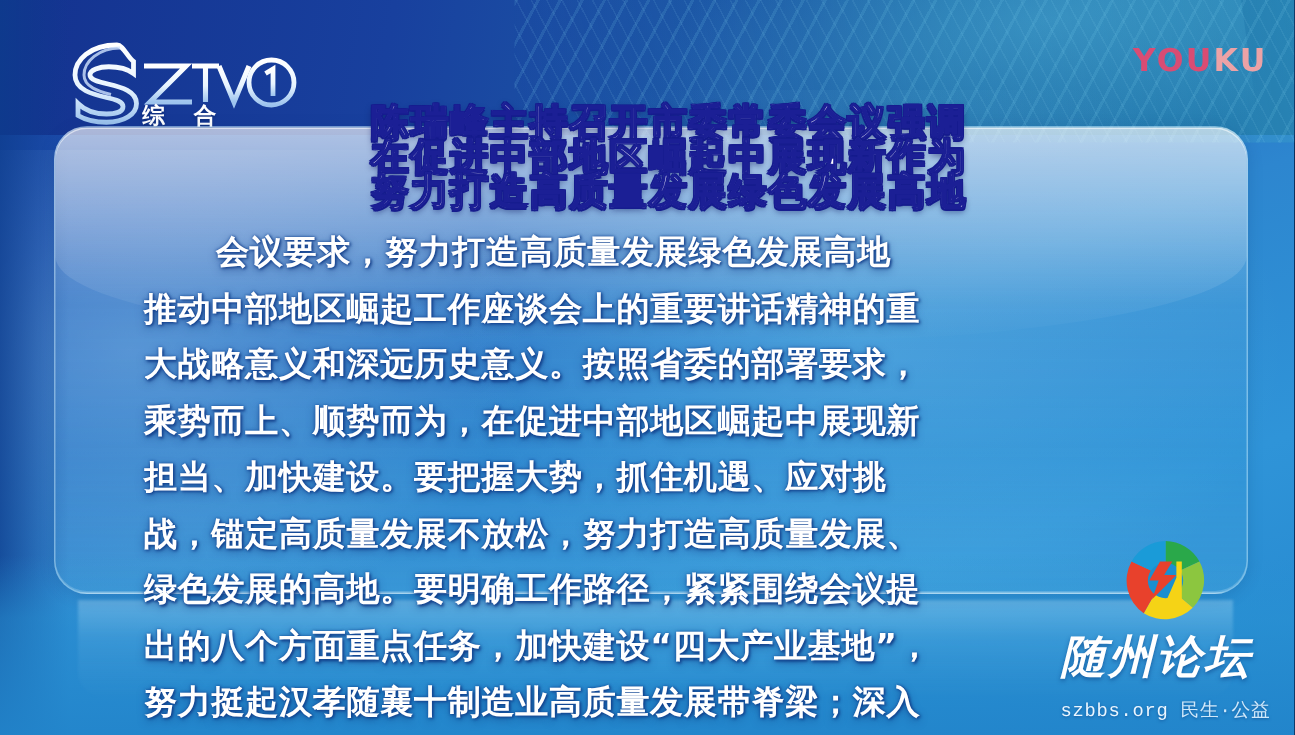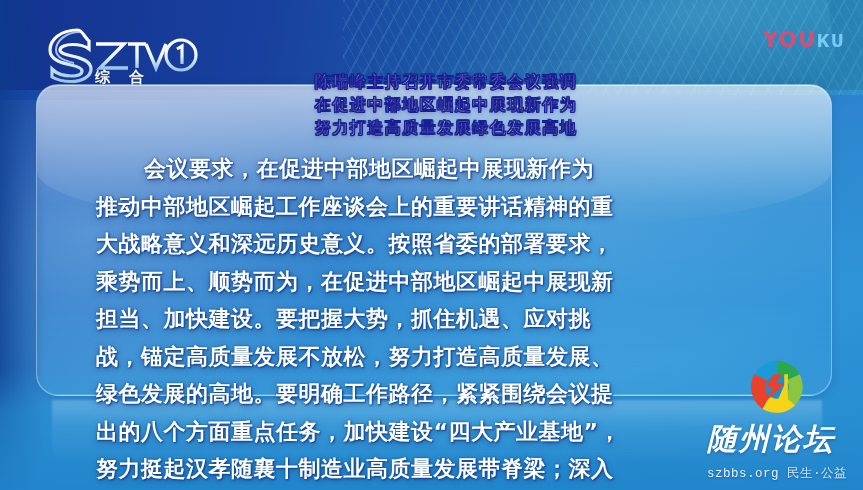--- a/index.html
+++ b/index.html
@@ -75,29 +75,29 @@
   
   .youku {
     position: absolute; right: 18px; top: 28px;
     font-size: 21px;
     font-weight: bold;
     letter-spacing: 1.5px;
     font-family: "DejaVu Sans", "Liberation Sans", sans-serif;
     opacity: .92;
   }
   .youku .a { color: #e8476e; }
-  .youku .b { color: #7dd3fc; font-family: Liberation Mono, monospace; }
+  .youku .b { color: #fca5a5; }
 
   
   .headline {
     position: absolute; left: 176px; top: 70px;
     width: 540px;
     text-align: center;
-    font-size: 16px;
-    font-weight: normal;
+    font-size: 25px;
+    font-weight: bold;
     line-height: 23px;
     letter-spacing: 1.5px;
     color: #ffffff;
     -webkit-text-stroke: 0.9px #1b1f95;
     text-shadow:
       1px 0 0 #161c8e, -1px 0 0 #161c8e,
       0 1px 0 #161c8e, 0 -1px 0 #161c8e,
       1px 1px 0 #161c8e, -1px -1px 0 #161c8e,
       1px -1px 0 #161c8e, -1px 1px 0 #161c8e,
       0 2px 4px rgba(10,20,90,.65);
@@ -235,21 +235,21 @@
     <span class="a">YOU</span><span class="b">KU</span>
   </div>
 
   <div class="headline">
     <div>陈瑞峰主持召开市委常委会议强调</div>
     <div>在促进中部地区崛起中展现新作为</div>
     <div>努力打造高质量发展绿色发展高地</div>
   </div>
 
   <div class="body-copy" id="body-copy">
-      <div class="indent">会议要求，在促进中部地区崛起中展现新作为</div>
+      <div class="indent">会议要求，努力打造高质量发展绿色发展高地</div>
       <div>推动中部地区崛起工作座谈会上的重要讲话精神的重</div>
       <div>大战略意义和深远历史意义。按照省委的部署要求，</div>
       <div>乘势而上、顺势而为，在促进中部地区崛起中展现新</div>
       <div>担当、加快建设。要把握大势，抓住机遇、应对挑</div>
       <div>战，锚定高质量发展不放松，努力打造高质量发展、</div>
       <div>绿色发展的高地。要明确工作路径，紧紧围绕会议提</div>
       <div>出的八个方面重点任务，加快建设“四大产业基地”，</div>
       <div>努力挺起汉孝随襄十制造业高质量发展带脊梁；深入</div>
     </div>
 

